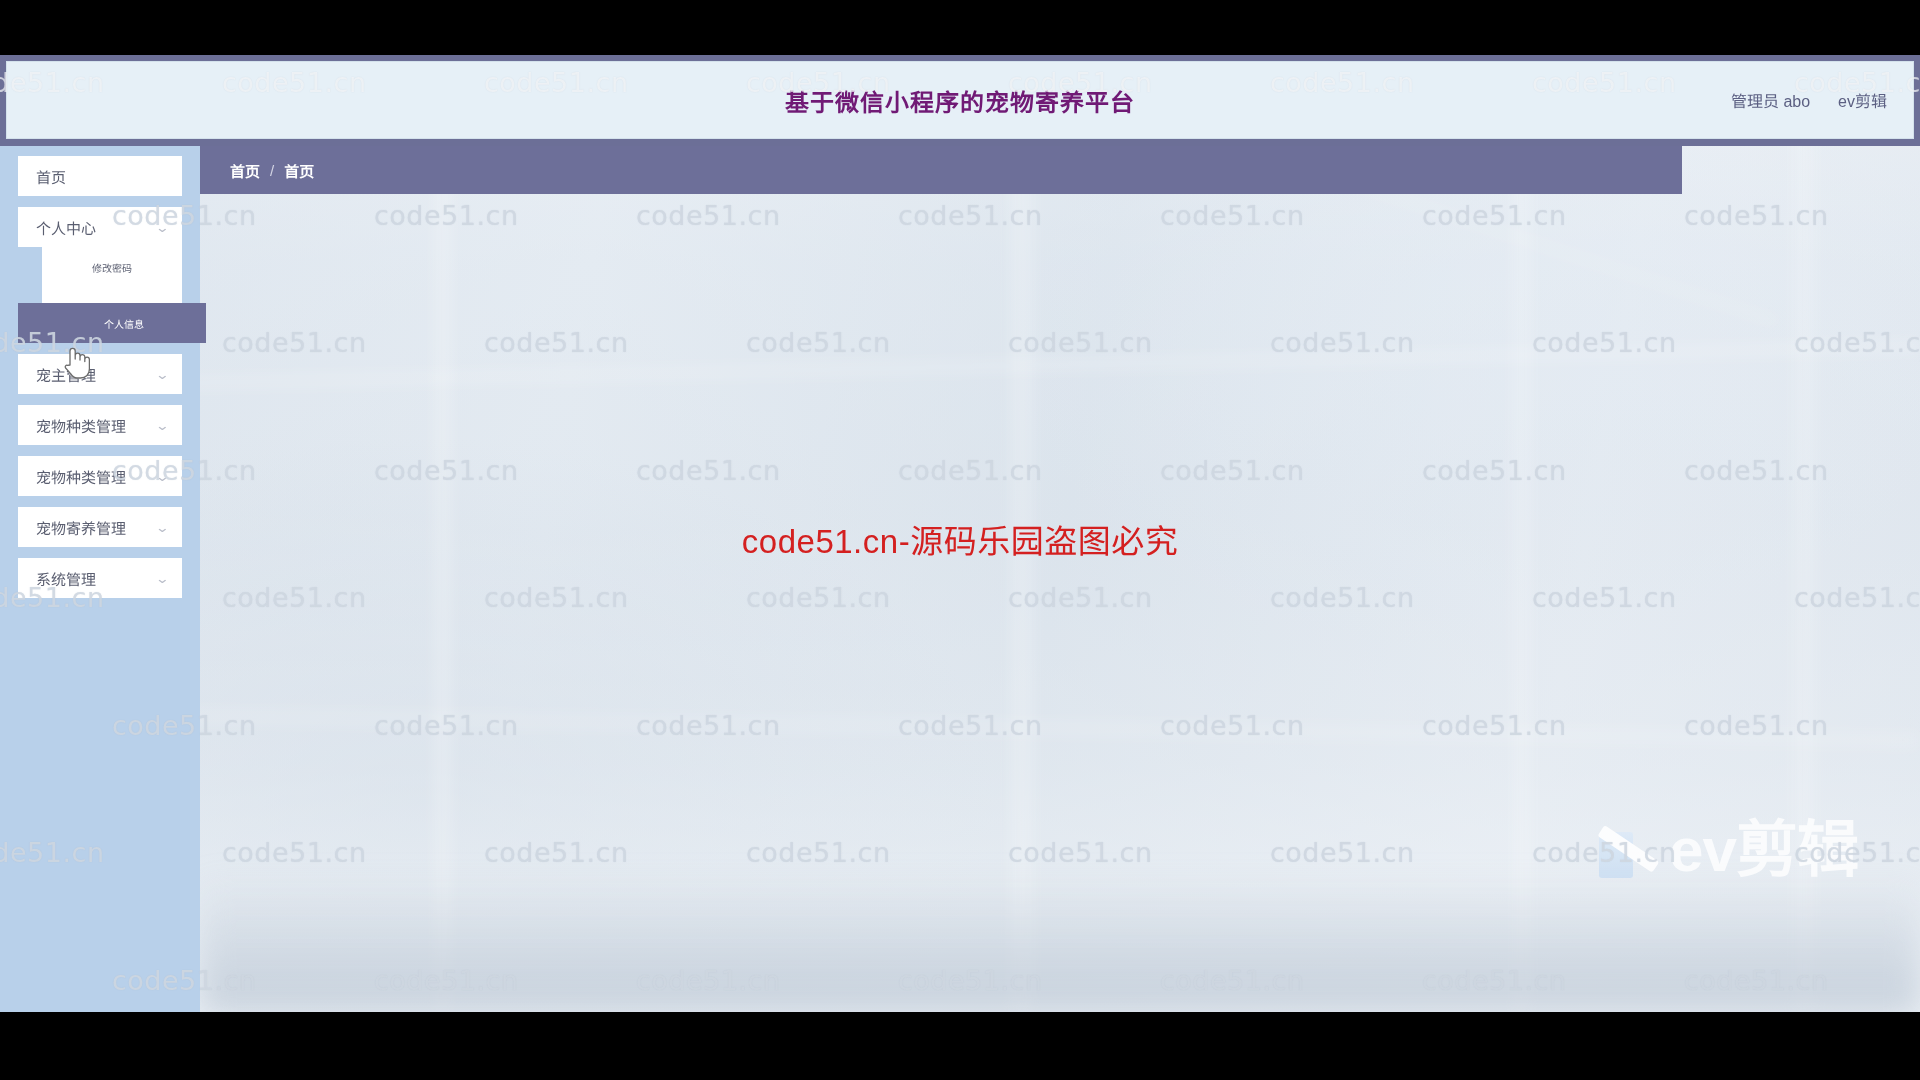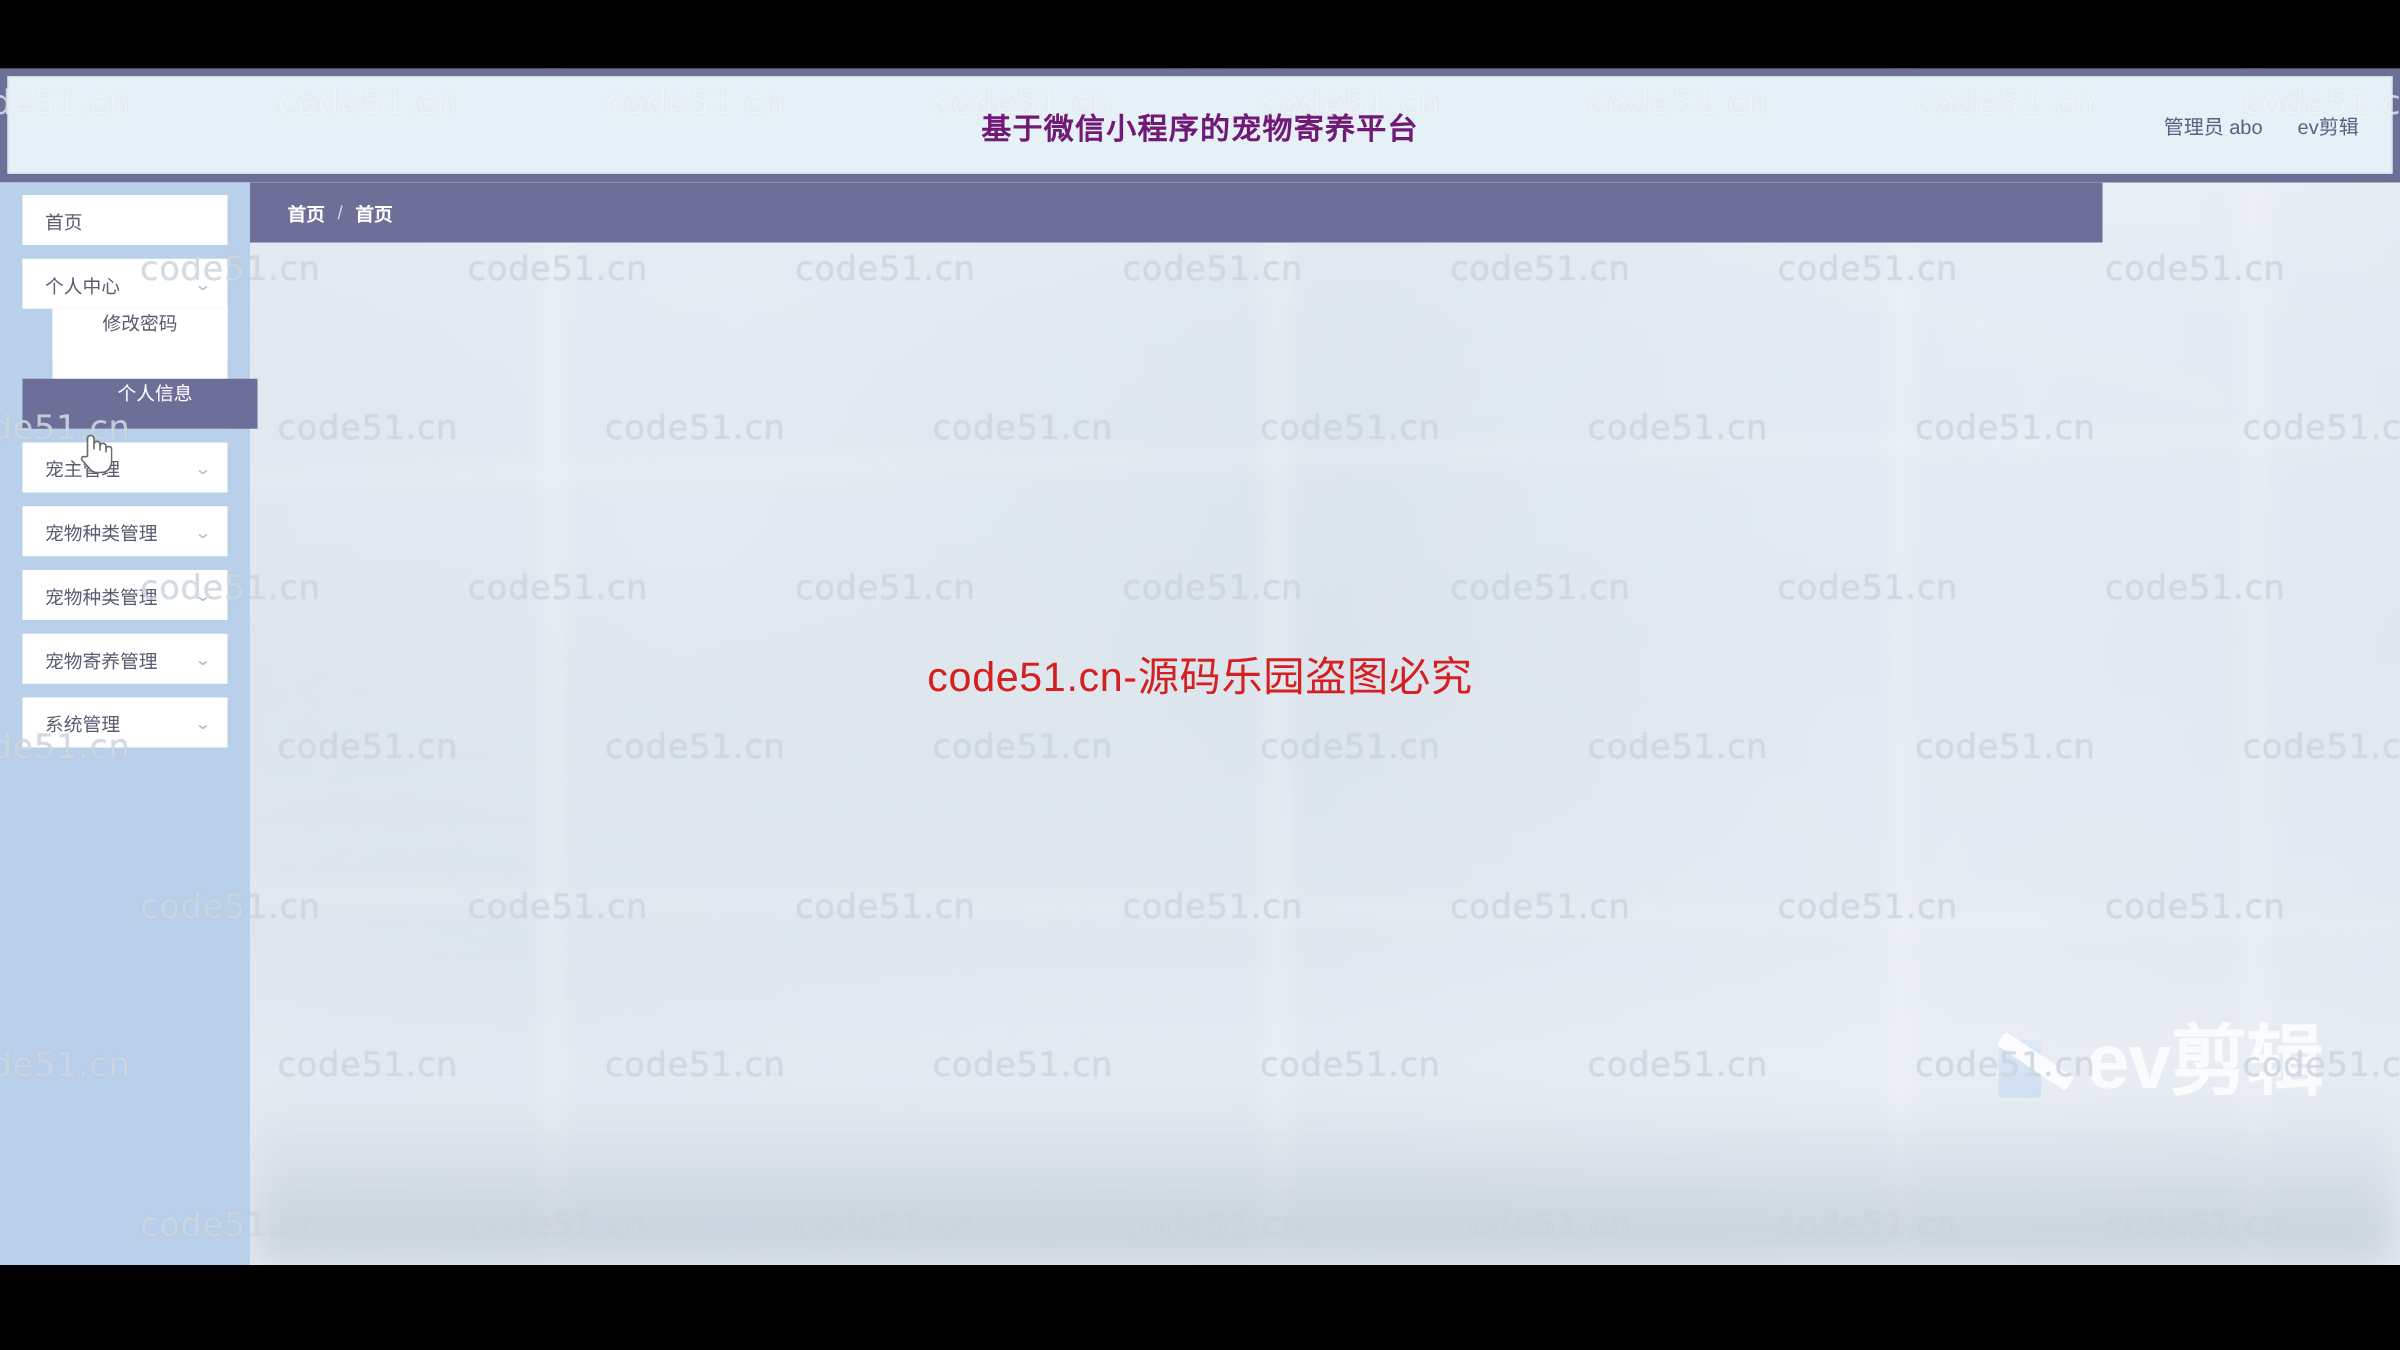--- a/index.html
+++ b/index.html
@@ -186,22 +186,23 @@
     transform: scaleX(1.35);
     line-height: 1;
   }
   .submenu {
     margin: 0 18px 0 42px;
     background: #ffffff;
   }
   .sub-item {
     height: 40px;
     display: flex;
+    align-items: center;
     justify-content: center;
-    font-size: 15px;
+    font-size: 10px;
     color: #5a5e70;
     cursor: pointer;
     background: #ffffff;
   }
   .sub-item.active {
     background: #6d6f99;
     color: #ffffff;
     margin: 16px -24px 0 -24px;
     padding-left: 24px;
   }

